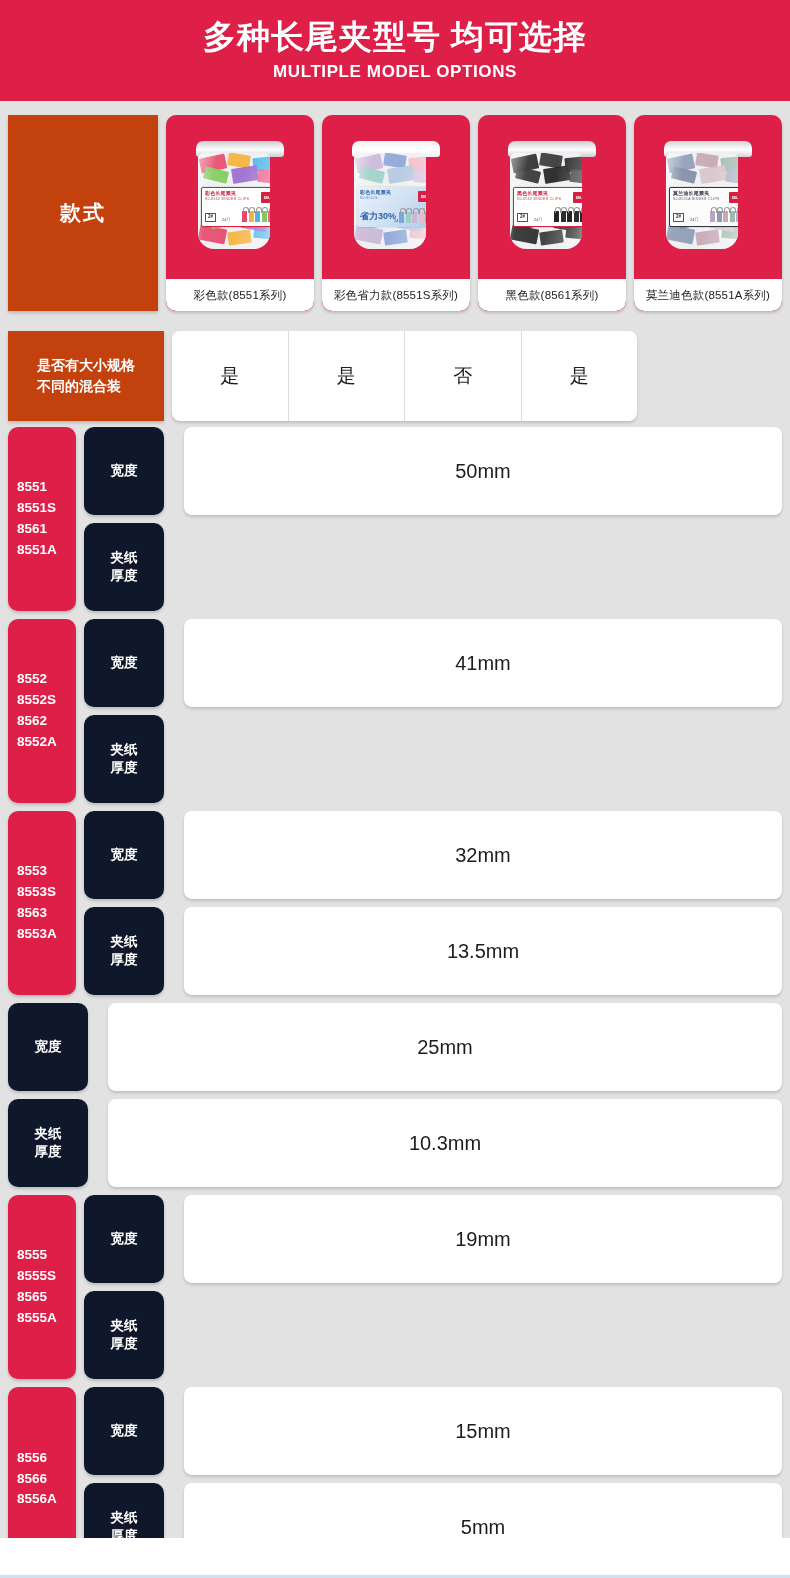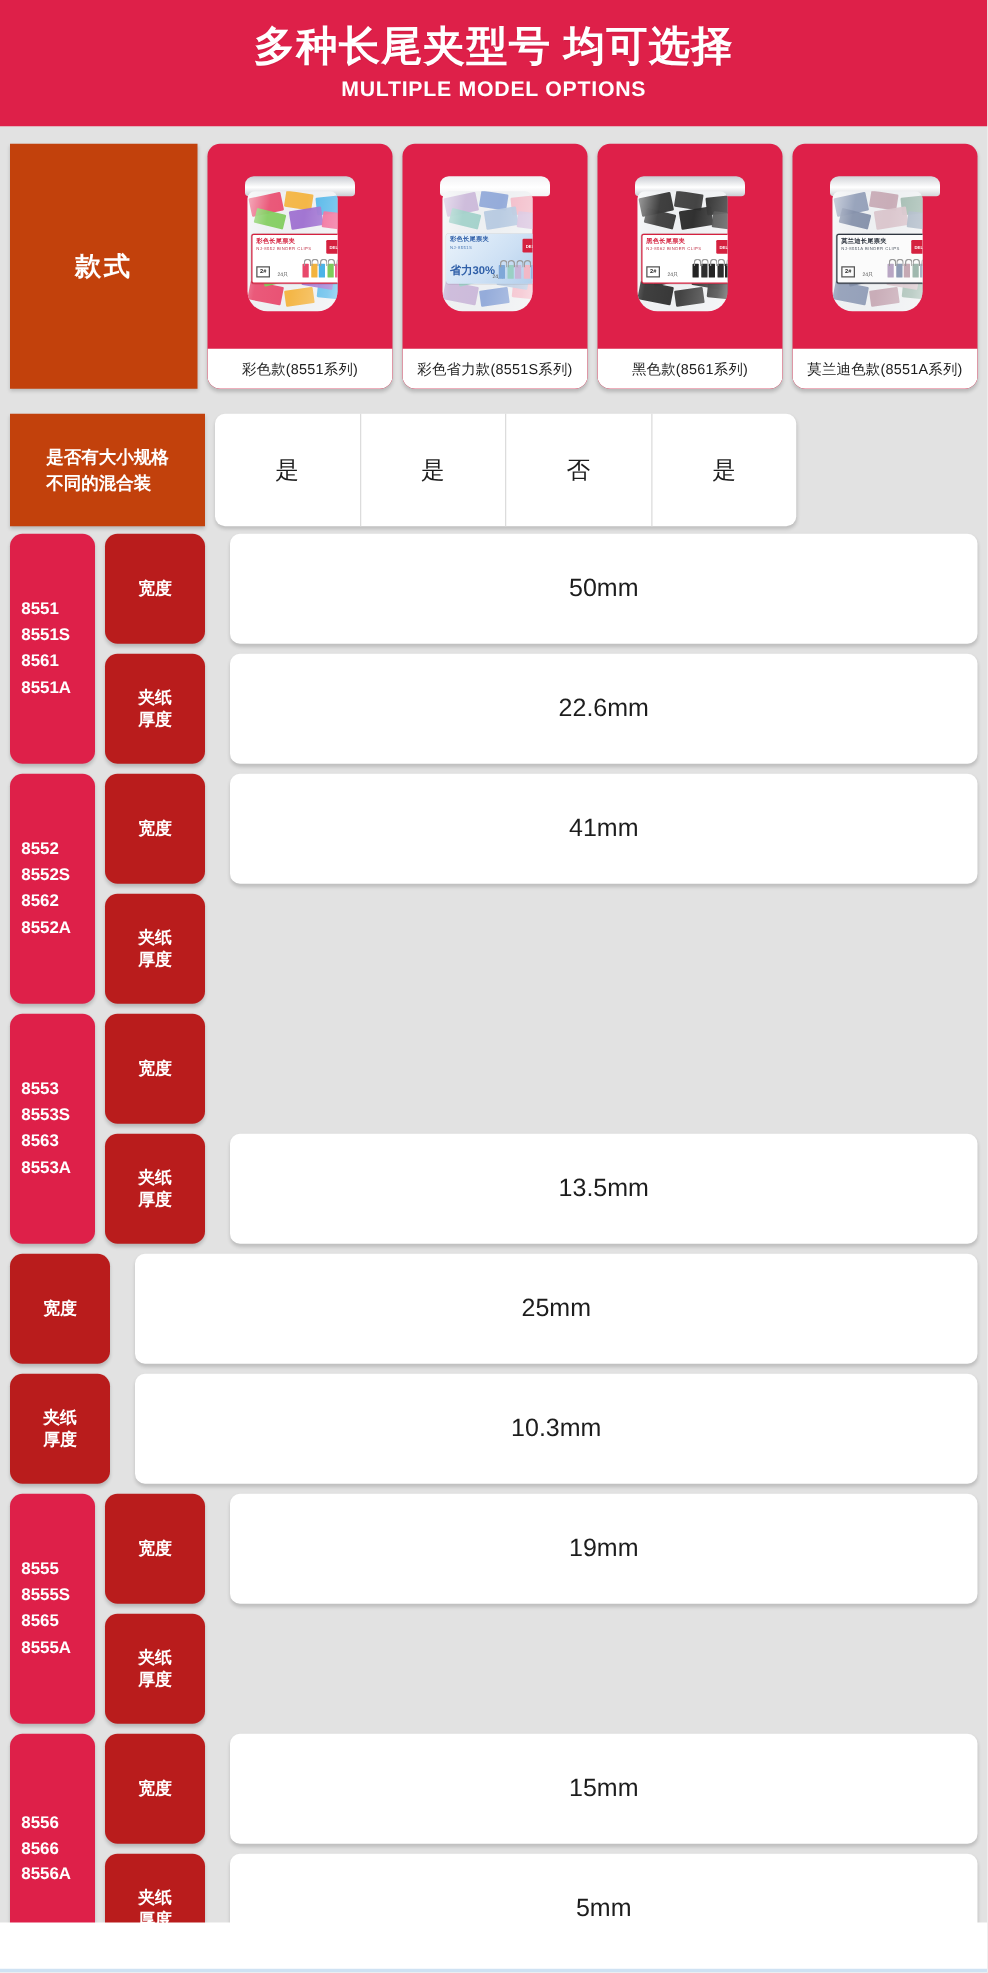--- a/index.html
+++ b/index.html
@@ -136,21 +136,21 @@
     color:#fff;display:flex;flex-direction:column;
     align-items:center;justify-content:center;
     font-size:13.5px;font-weight:bold;line-height:1.55;
     margin-right:8px;
   }
   .model-card span{display:block;width:100%;text-align:left;padding-left:9px;box-sizing:border-box;}
   .spec-col{flex:1;display:flex;flex-direction:column;gap:8px;}
   .spec-line{display:flex;height:88px;}
   .spec-key{
     width:80px;height:88px;margin-right:20px;
-    background:#b91c1c;border-radius:10px;
+    background:#0f172a;border-radius:10px;
     box-shadow:0 2px 3px rgba(0,0,0,.18);
     color:#fff;display:flex;align-items:center;justify-content:center;
     font-size:13.5px;font-weight:bold;line-height:1.35;text-align:center;
   }
   .spec-val{
     flex:1;height:88px;background:#fff;border-radius:8px;
     box-shadow:0 2px 3px rgba(0,0,0,.16);
     display:flex;align-items:center;justify-content:center;
     font-size:20px;color:#1d1d1d;
   }
@@ -371,21 +371,20 @@
             <div class="spec-key">宽度</div>
             <div class="spec-val">50mm</div>
           </div>
           <div class="spec-line">
             <div class="spec-key">
               <div>
                 <div>夹纸</div>
                 <div>厚度</div>
               </div>
             </div>
-            <div class="spec-val">22.6mm</div>
           </div>
         </div>
       </div>
       <div class="spec-group" style="top: 619px; height: 184px;">
         <div class="model-card" style="height: 184px;">
           <span>8552</span>
           <span>8552S</span>
           <span>8562</span>
           <span>8552A</span>
         </div>
@@ -407,20 +406,21 @@
       <div class="spec-group" style="top: 811px; height: 184px;">
         <div class="model-card" style="height: 184px;">
           <span>8553</span>
           <span>8553S</span>
           <span>8563</span>
           <span>8553A</span>
         </div>
         <div class="spec-col">
           <div class="spec-line">
             <div class="spec-key">宽度</div>
+            <div class="spec-val">32mm</div>
           </div>
           <div class="spec-line">
             <div class="spec-key">
               <div>
                 <div>夹纸</div>
                 <div>厚度</div>
               </div>
             </div>
             <div class="spec-val">13.5mm</div>
           </div>

